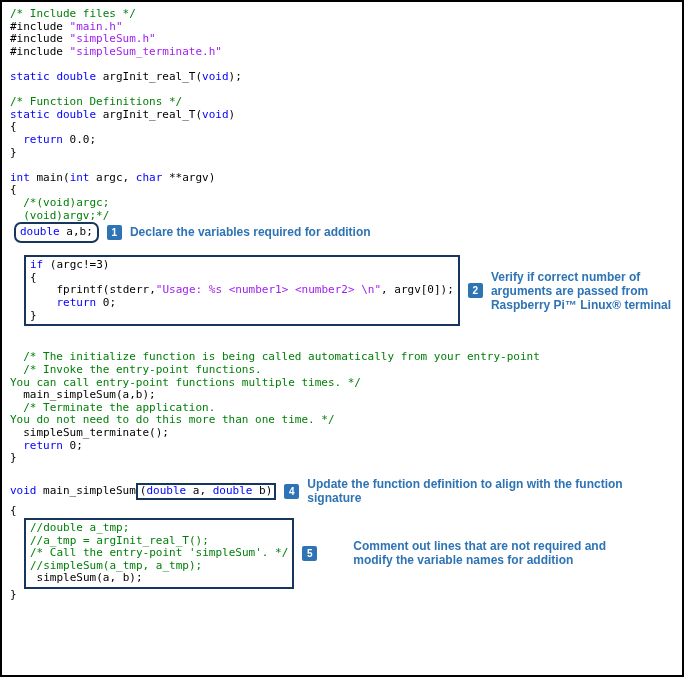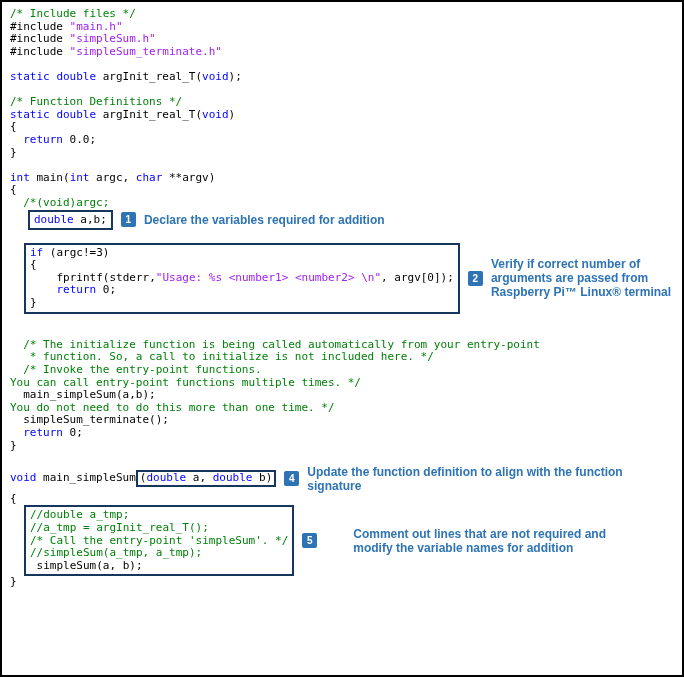--- a/index.html
+++ b/index.html
@@ -25,21 +25,21 @@
     background:#fff;
   }
   .inline-box{
     display:inline-block;
     border:2px solid #17365D;
     padding:0 2px;
     margin:-2px 0;
     text-align:center;
   }
   .callout-row{display:flex;align-items:center;}
-  .indent-1{margin-left:18px;}
+  .indent-1{margin-left:4px;border-radius:7px;}
   .indent-2{margin-left:14px;}
   .badge{
     flex:none;display:inline-block;
     width:15px;height:15px;line-height:15px;
     text-align:center;border-radius:2px;
     background:#2E74B5;color:#fff;
     font-family:"Liberation Sans", sans-serif;
     font-size:10px;font-weight:bold;
     margin:0 8px;
   }
@@ -66,20 +66,21 @@
       <div class="code-line">&nbsp;</div>
       <div class="code-line"><span class="tok-c">/* Function Definitions */</span></div>
       <div class="code-line"><span class="tok-k">static</span><span class="tok-p"> </span><span class="tok-k">double</span><span class="tok-p"> argInit_real_T(</span><span class="tok-k">void</span><span class="tok-p">)</span></div>
       <div class="code-line"><span class="tok-p">{</span></div>
       <div class="code-line"><span class="tok-p">  </span><span class="tok-k">return</span><span class="tok-p"> 0.0;</span></div>
       <div class="code-line"><span class="tok-p">}</span></div>
       <div class="code-line">&nbsp;</div>
       <div class="code-line"><span class="tok-k">int</span><span class="tok-p"> main(</span><span class="tok-k">int</span><span class="tok-p"> argc, </span><span class="tok-k">char</span><span class="tok-p"> **argv)</span></div>
       <div class="code-line"><span class="tok-p">{</span></div>
       <div class="code-line"><span class="tok-c">  /*(void)argc;</span></div>
+      <div class="code-line"><span class="tok-c">  (void)argv;*/</span></div>
     </div>
 
   <div class="callout-row">
     <div class="code-box indent-1">
         <div class="code-line"><span class="tok-k">double</span><span class="tok-p"> a,b;</span></div>
       </div>
     <span class="badge">1</span>
     <span class="ann">Declare the variables required for addition</span>
   </div>
 
@@ -100,24 +101,24 @@
   </div>
 
   <div>
       <div class="code-line">&nbsp;</div>
     </div>
 
 
   <div>
       <div class="code-line">&nbsp;</div>
       <div class="code-line"><span class="tok-c">  /* The initialize function is being called automatically from your entry-point</span></div>
-      <div class="code-line"><span class="tok-c">   * function. So, a call to initialize is not included here. */</span></div>
       <div class="code-line"><span class="tok-c">  /* Invoke the entry-point functions.</span></div>
       <div class="code-line"><span class="tok-c">You can call entry-point functions multiple times. */</span></div>
       <div class="code-line"><span class="tok-p">  main_simpleSum(a,b);</span></div>
+      <div class="code-line"><span class="tok-c">  /* Terminate the application.</span></div>
       <div class="code-line"><span class="tok-c">You do not need to do this more than one time. */</span></div>
       <div class="code-line"><span class="tok-p">  simpleSum_terminate();</span></div>
       <div class="code-line"><span class="tok-p">  </span><span class="tok-k">return</span><span class="tok-p"> 0;</span></div>
       <div class="code-line"><span class="tok-p">}</span></div>
       <div class="code-line">&nbsp;</div>
     </div>
 
   <div class="callout-row">
     <div>
         <div class="code-line"><span class="tok-k">void</span><span class="tok-p"> main_simpleSum</span><span class="inline-box"><span class="tok-p">(</span><span class="tok-k">double</span><span class="tok-p"> a, </span><span class="tok-k">double</span><span class="tok-p"> b)</span></span></div>

